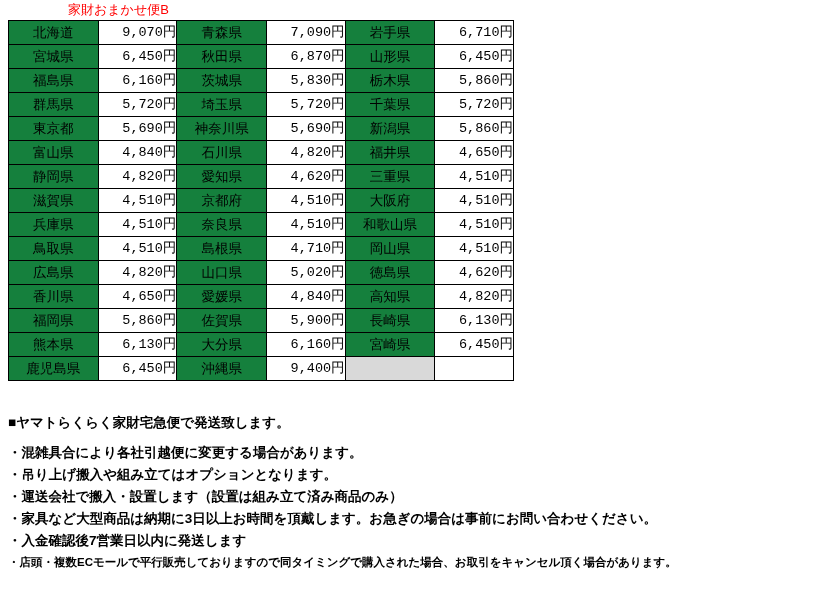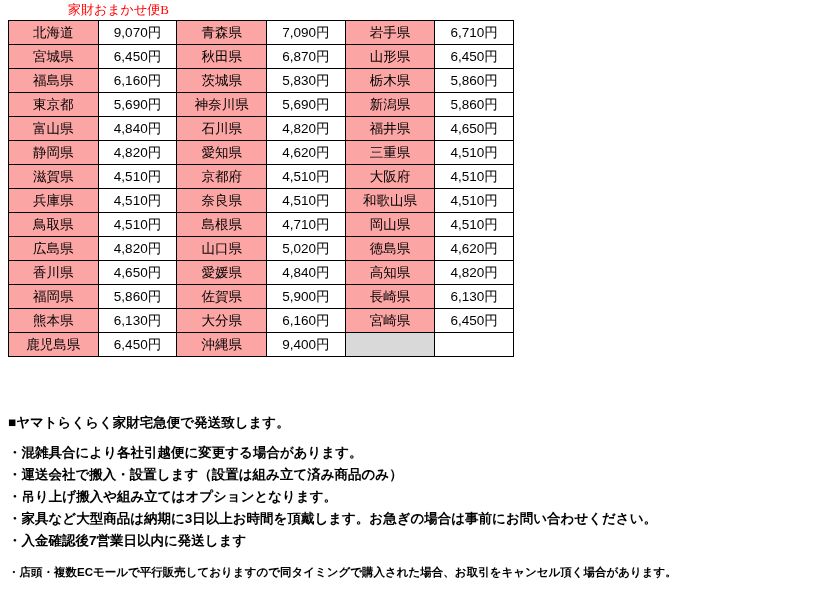--- a/index.html
+++ b/index.html
@@ -21,47 +21,47 @@
     height: 595px;
   }
   .title {
     position: absolute;
     left: 68px;
     top: 2px;
     font-size: 13px;
     color: #ff0000;
     line-height: 16px;
     white-space: nowrap;
-    font-family: Liberation Serif, serif;
   }
   table.fee {
     position: absolute;
     left: 8px;
     top: 20px;
     border-collapse: collapse;
     table-layout: fixed;
     width: 506px;
   }
   table.fee td {
     border: 1px solid #000000;
     height: 23px;
     font-size: 13.5px;
     padding: 0;
     line-height: 23px;
   }
   td.pref {
     width: 88px;
     text-align: center;
-    background: #fca5a5;
+    background: #15803d;
   }
   td.price {
     width: 77px;
-    text-align: center;
+    text-align: right;
     padding-right: 10px;
     background: #ffffff;
+    font-family: Liberation Mono, monospace;
   }
   td.blank {
     background: #d9d9d9;
   }
   td.blank.price {
     background: #ffffff;
   }
   .notes {
     position: absolute;
     left: 8px;
@@ -78,21 +78,21 @@
     font-size: 13.5px;
     font-weight: bold;
     line-height: 22px;
     white-space: nowrap;
   }
   .note-small {
     font-size: 11.5px;
     font-weight: bold;
     line-height: 20px;
     white-space: nowrap;
-    margin-top: 10px;
+    margin-top: 0;
   }
   .spacer-1 { height: 8px; }
 </style>
 </head>
 <body>
 
 <div class="page">
 
   <div class="title">家財おまかせ便B</div>
 
@@ -116,20 +116,28 @@
         </tr>
         <tr>
           <td class="pref">福島県</td>
           <td class="price">6,160円</td>
           <td class="pref">茨城県</td>
           <td class="price">5,830円</td>
           <td class="pref">栃木県</td>
           <td class="price">5,860円</td>
         </tr>
         <tr>
+          <td class="pref">群馬県</td>
+          <td class="price">5,720円</td>
+          <td class="pref">埼玉県</td>
+          <td class="price">5,720円</td>
+          <td class="pref">千葉県</td>
+          <td class="price">5,720円</td>
+        </tr>
+        <tr>
           <td class="pref">東京都</td>
           <td class="price">5,690円</td>
           <td class="pref">神奈川県</td>
           <td class="price">5,690円</td>
           <td class="pref">新潟県</td>
           <td class="price">5,860円</td>
         </tr>
         <tr>
           <td class="pref">富山県</td>
           <td class="price">4,840円</td>
@@ -211,21 +219,21 @@
           <td class="price blank"></td>
         </tr>
       </tbody>
   </table>
 
   <div class="notes">
     <div class="note-head">■ヤマトらくらく家財宅急便で発送致します。</div>
     <div class="spacer-1"></div>
     <div>
         <div class="note-line">・混雑具合により各社引越便に変更する場合があります。</div>
+        <div class="note-line">・吊り上げ搬入や組み立てはオプションとなります。</div>
         <div class="note-line">・運送会社で搬入・設置します（設置は組み立て済み商品のみ）</div>
-        <div class="note-line">・吊り上げ搬入や組み立てはオプションとなります。</div>
         <div class="note-line">・家具など大型商品は納期に3日以上お時間を頂戴します。お急ぎの場合は事前にお問い合わせください。</div>
         <div class="note-line">・入金確認後7営業日以内に発送します</div>
       </div>
     <div class="note-small">・店頭・複数ECモールで平行販売しておりますので同タイミングで購入された場合、お取引をキャンセル頂く場合があります。</div>
   </div>
 
 </div>
 
 </body></html>

